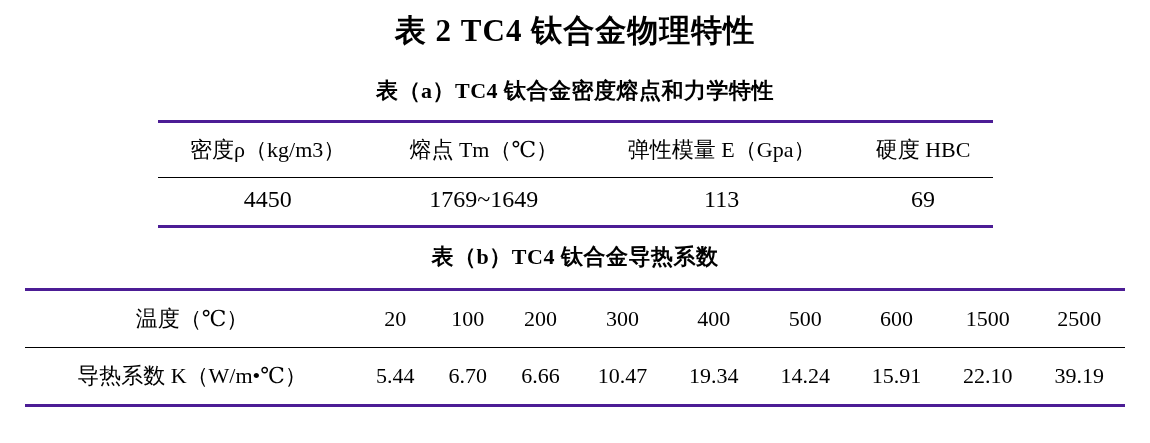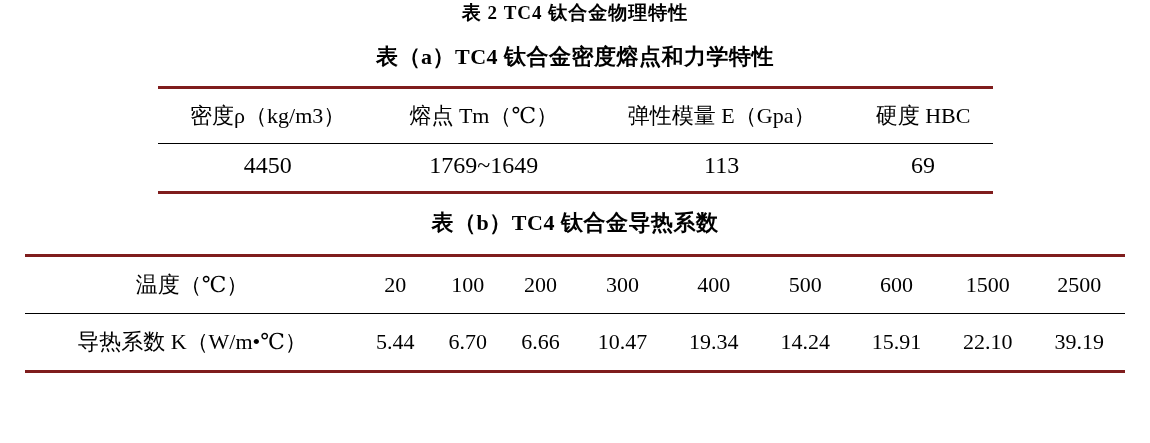--- a/index.html
+++ b/index.html
@@ -15,47 +15,48 @@
     overflow: hidden;
   }
   .page {
     position: relative;
     width: 1150px;
     height: 443px;
     box-sizing: border-box;
   }
   .caption-main {
     text-align: center;
-    font-size: 19px;
+    font-size: 31px;
     font-weight: bold;
     letter-spacing: 1px;
+    margin-top: 10px;
   }
   .caption-sub {
     text-align: center;
     font-size: 22px;
     font-weight: bold;
     letter-spacing: 0.5px;
-    margin-top: 16px;
+    margin-top: 24px;
   }
   
   .table-a-wrap {
     width: 835px;
     margin: 14px auto 0 auto;
   }
   table.tbl {
     border-collapse: collapse;
     width: 100%;
   }
   table.tbl td, table.tbl th {
     font-weight: normal;
     text-align: center;
     vertical-align: middle;
   }
   .rule-thick {
-    border-top: 3px solid #7f1d1d;
+    border-top: 3px solid #4c1d95;
   }
   .rule-thin {
     border-top: 1.6px solid #000;
   }
   .a-head td {
     font-size: 22px;
     padding: 12px 4px 12px 4px;
     white-space: nowrap;
   }
   .a-body td {

